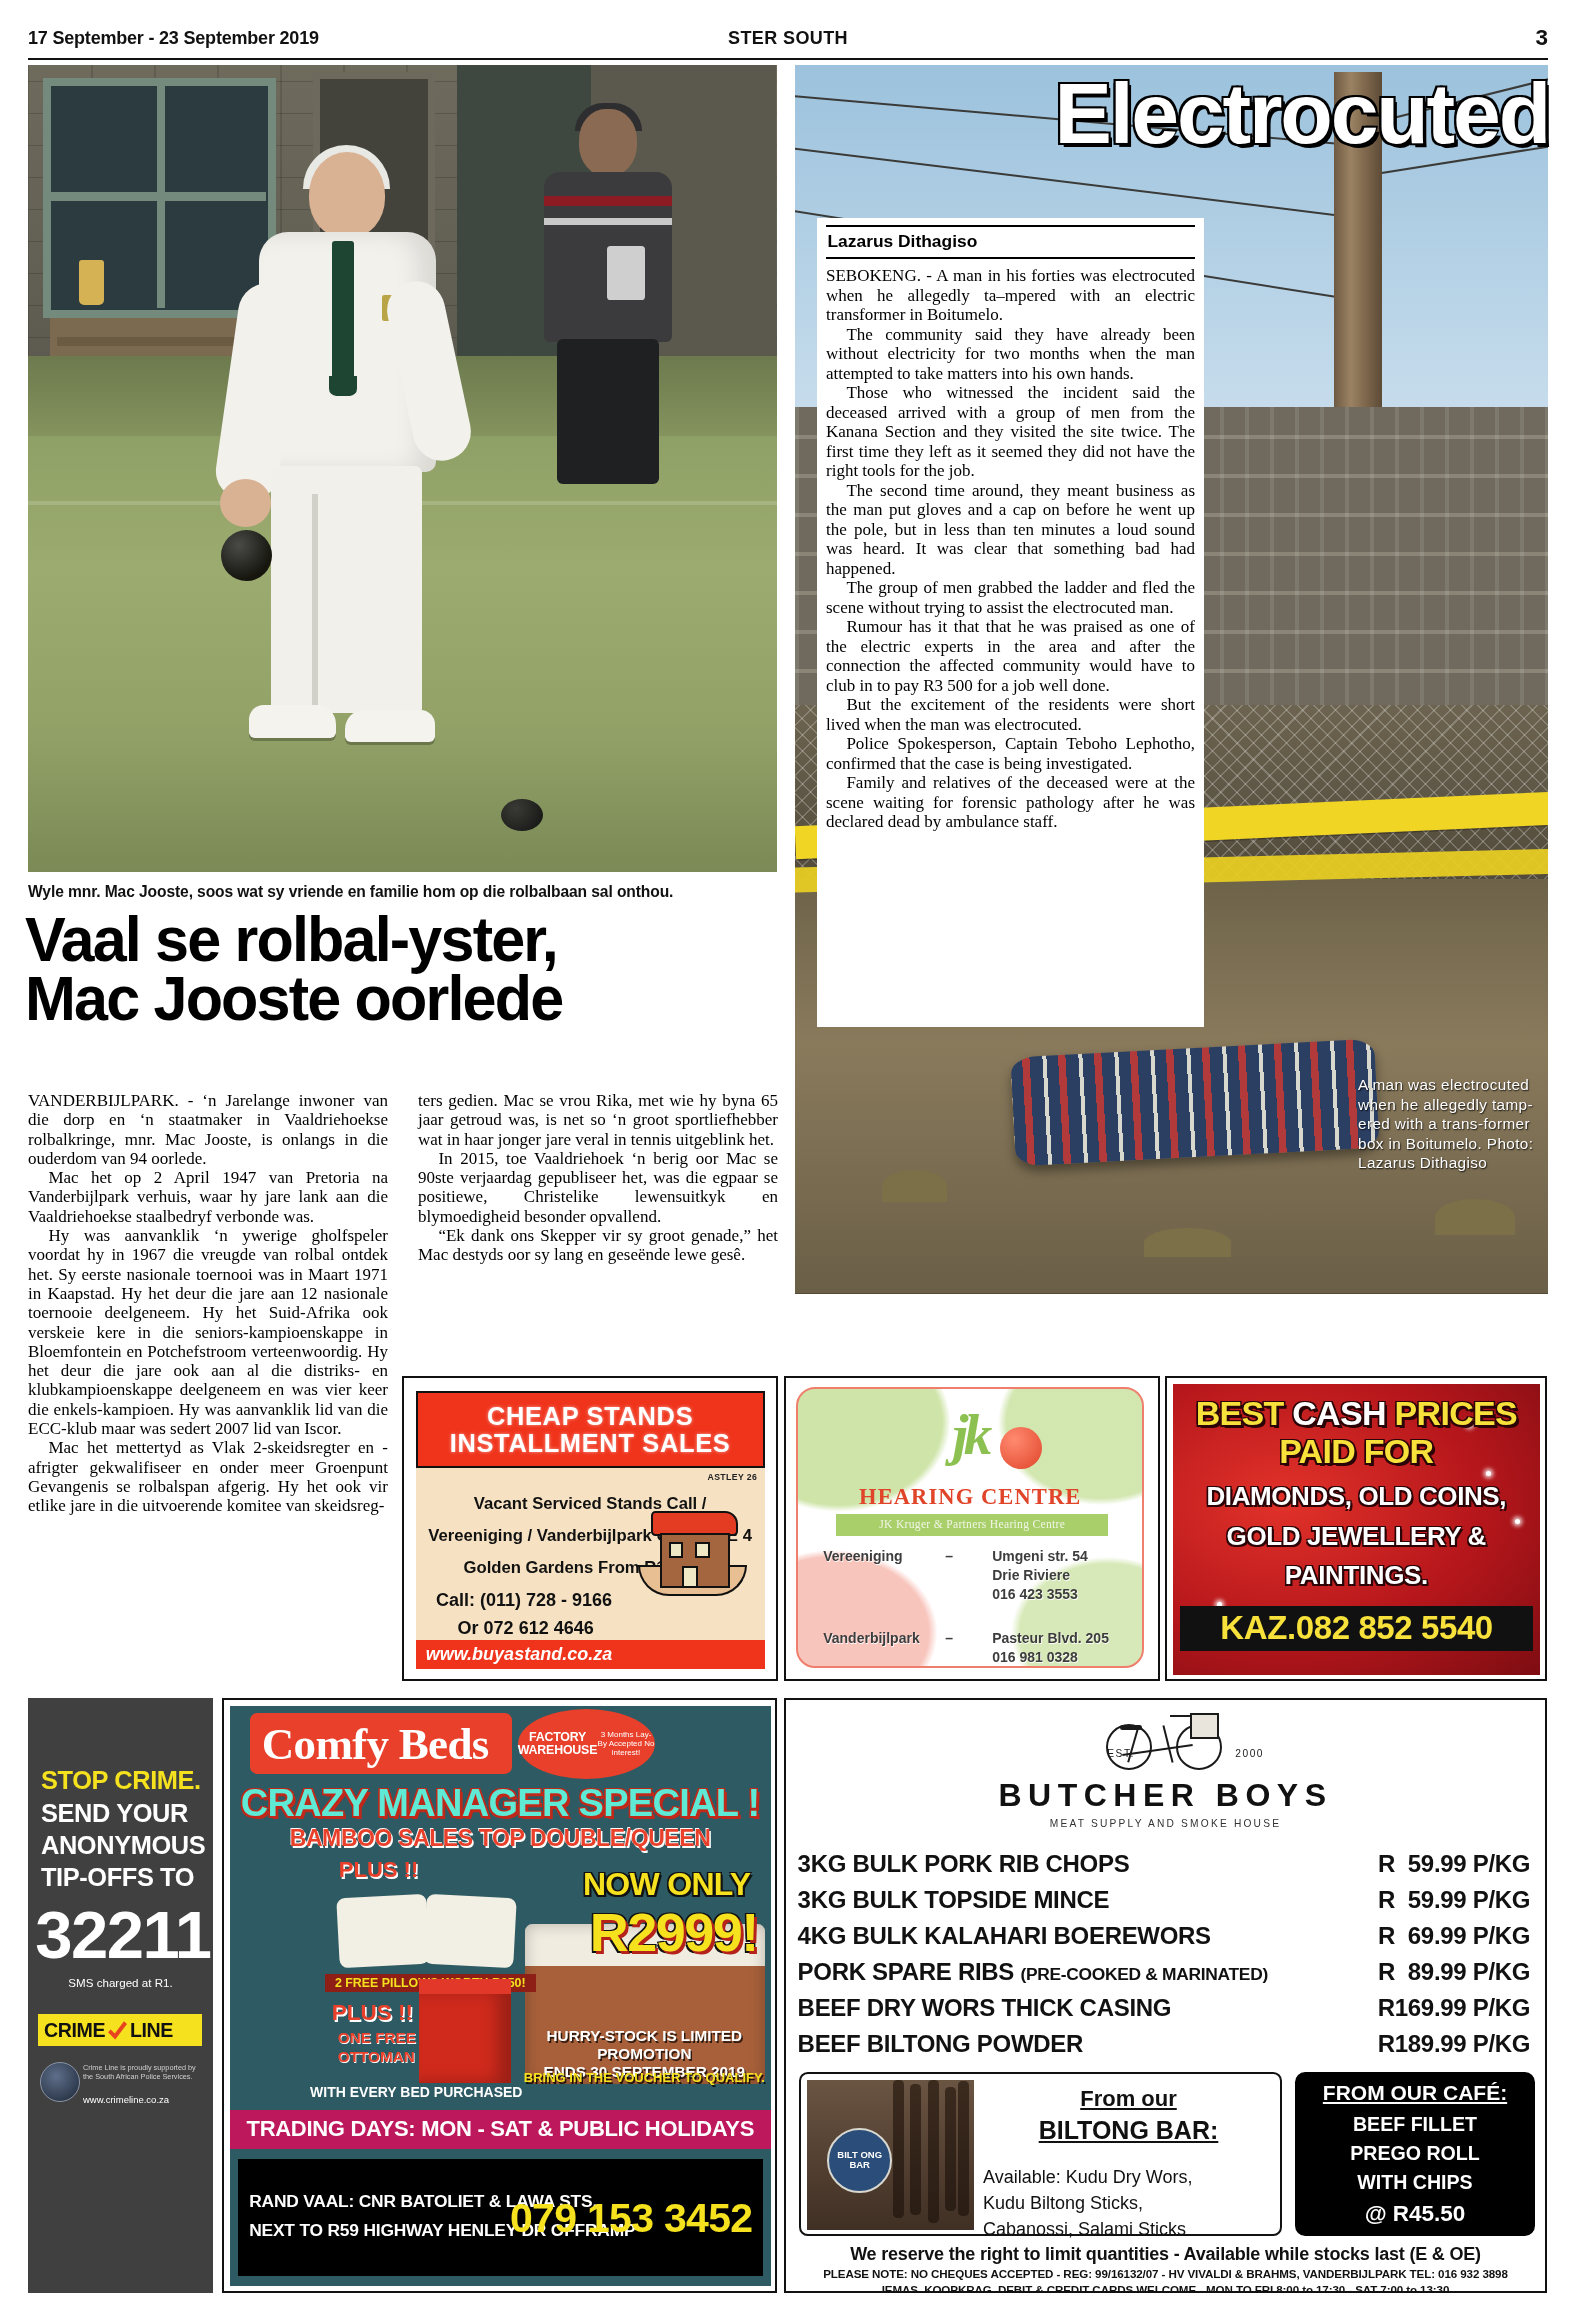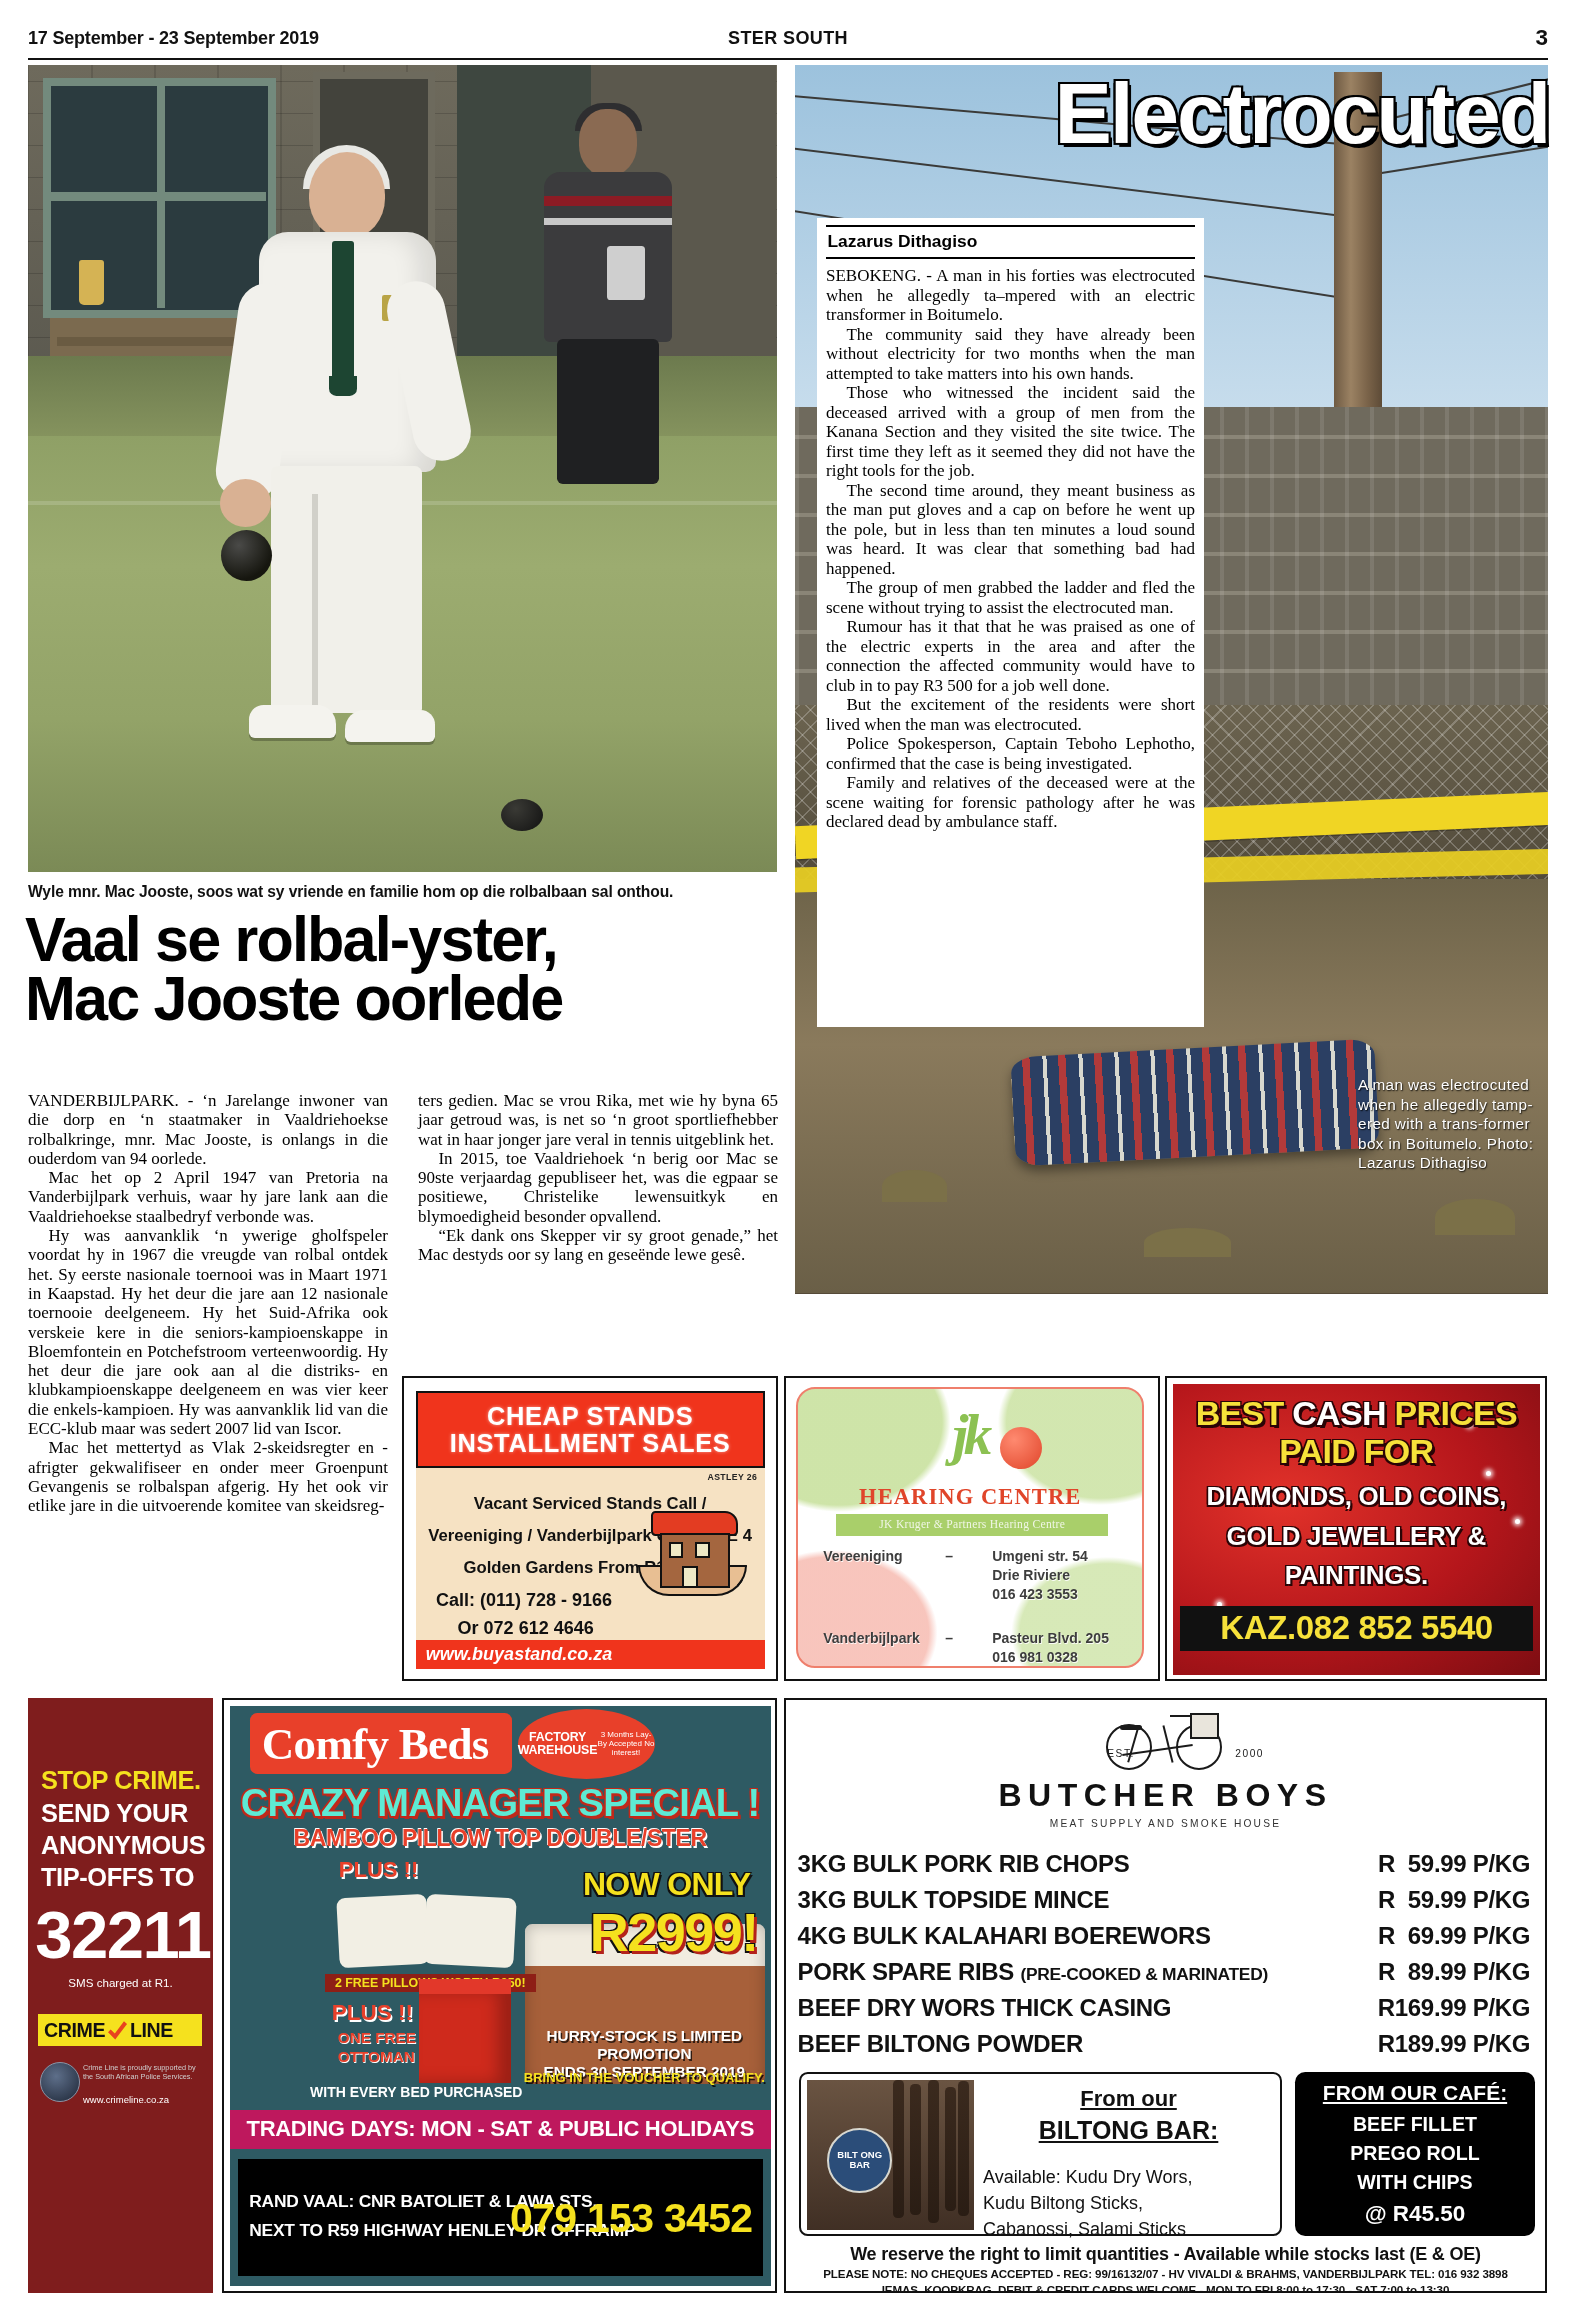--- a/index.html
+++ b/index.html
@@ -169,21 +169,21 @@
   .cash-l2{position:absolute;left:0;right:0;top:48px;text-align:center;font-size:34px;font-weight:bold;color:#f7e13a;letter-spacing:-0.7px;
     text-shadow:2.9px 2.9px 0 #2a0406,-1.5px -1.5px 0 #2a0406,1.5px -1.5px 0 #2a0406,-1.5px 1.5px 0 #2a0406;}
   .cash-l3,.cash-l4,.cash-l5{position:absolute;left:0;right:0;text-align:center;font-size:26px;font-weight:bold;color:#fff;letter-spacing:-0.4px;
     text-shadow:2.2px 2.2px 0 #2a0406,-1.5px -1.5px 0 #2a0406,1.5px -1.5px 0 #2a0406,-1.5px 1.5px 0 #2a0406;}
   .cash-l3{top:97px;} .cash-l4{top:137px;} .cash-l5{top:176px;}
   .cash-phone{position:absolute;left:7.3px;top:222px;width:353px;height:45px;background:#111;display:flex;align-items:center;justify-content:center;}
   .cash-phone span{color:#f7e13a;font-size:33px;font-weight:bold;letter-spacing:-0.4px;}
   .spark{position:absolute;width:5.1px;height:5.1px;background:#fff;border-radius:50%;box-shadow:0 0 4.4px 2.2px rgba(255,255,255,.85);}
 
   
-  #ad-crime{left:28px;top:1698px;width:185px;height:595px;border:none;background:#7f1d1d;}
+  #ad-crime{left:28px;top:1698px;width:185px;height:595px;border:none;background:#404040;}
   .cr-stop{position:absolute;left:13px;top:70px;width:160px;font-size:25.4px;font-weight:bold;color:#f5e11e;line-height:1.02;letter-spacing:-0.4px;}
   .cr-l{position:absolute;left:13px;width:160px;font-size:25.4px;font-weight:bold;color:#fff;line-height:1.02;letter-spacing:-0.4px;}
   .cr-l1{top:103px;} .cr-l2{top:135px;} .cr-l3{top:167px;}
   .cr-num{position:absolute;left:7.3px;top:198px;width:172px;font-size:67px;font-weight:bold;color:#fff;letter-spacing:-1.5px;text-align:center;}
   .cr-sms{position:absolute;left:0;top:278px;width:185px;text-align:center;font-size:11.6px;color:#fff;}
   .cr-logo{position:absolute;left:10.2px;top:316px;width:164px;height:32px;background:#f5e11e;display:flex;align-items:center;}
   .cr-logo .c1{color:#111;font-size:19.6px;font-weight:bold;padding-left:5.8px;letter-spacing:-0.4px;}
   .cr-logo .tick{display:inline-block;width:19px;height:19px;margin:0 2.9px;background:#e8431f;
     clip-path:polygon(14% 48%,0 62%,38% 100%,100% 18%,84% 4%,36% 68%);}
   .cr-logo .c2{color:#111;font-size:19.6px;font-weight:bold;letter-spacing:-0.4px;}
@@ -486,21 +486,21 @@
   <div class="adbox" id="ad-comfy">
     <div class="cf-inner">
       <div class="cf-logo">
         <span>Comfy Beds</span>
       </div>
       <div class="cf-fw">
         <b>FACTORY WAREHOUSE</b>
         <i>3 Months Lay-By Accepted No interest!</i>
       </div>
       <div class="cf-crazy">CRAZY MANAGER SPECIAL !</div>
-      <div class="cf-bamboo">BAMBOO PILLOW TOP DOUBLE/STER</div>
+      <div class="cf-bamboo">BAMBOO SALES TOP DOUBLE/QUEEN</div>
       <div class="cf-plus">PLUS !!</div>
       <div class="cf-pillow1"></div>
       <div class="cf-pillow2"></div>
       <div class="cf-mat"></div>
       <div class="cf-now">NOW ONLY</div>
       <div class="cf-price">R2999!</div>
       <div class="cf-freepil">2 FREE PILLOWS WORTH R350!</div>
       <div class="cf-plus2">PLUS !!</div>
       <div class="cf-ott"></div>
       <div class="cf-free1">ONE FREE</div>

